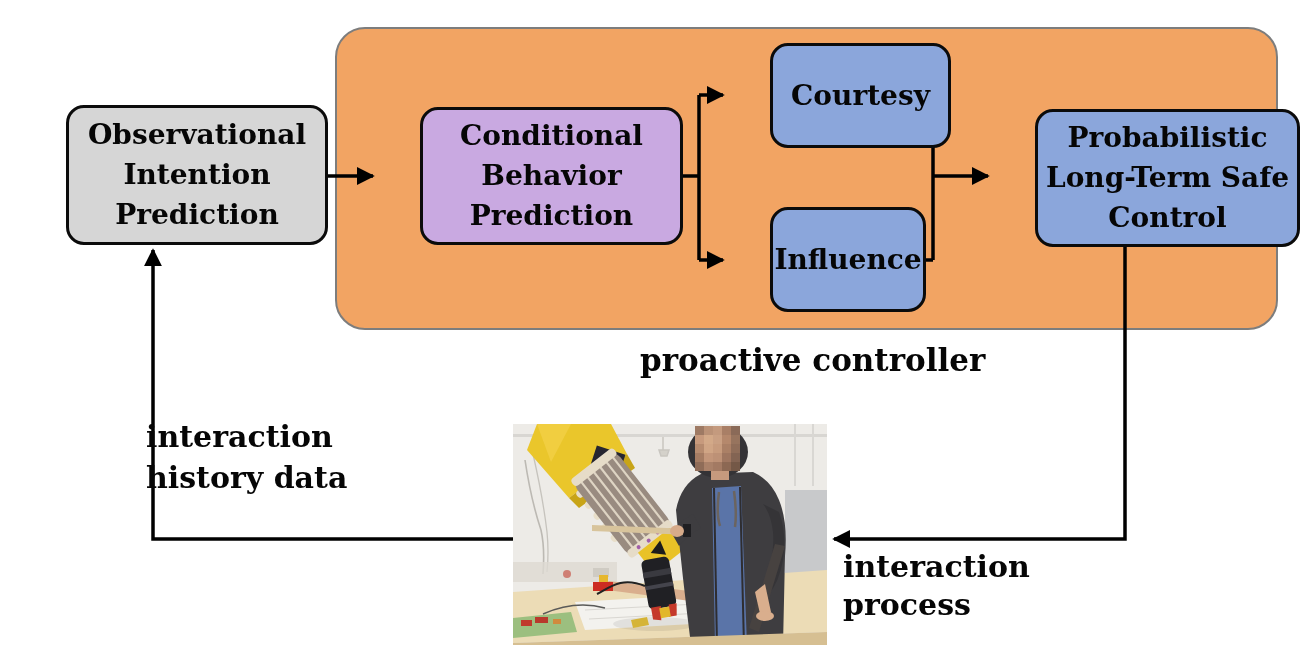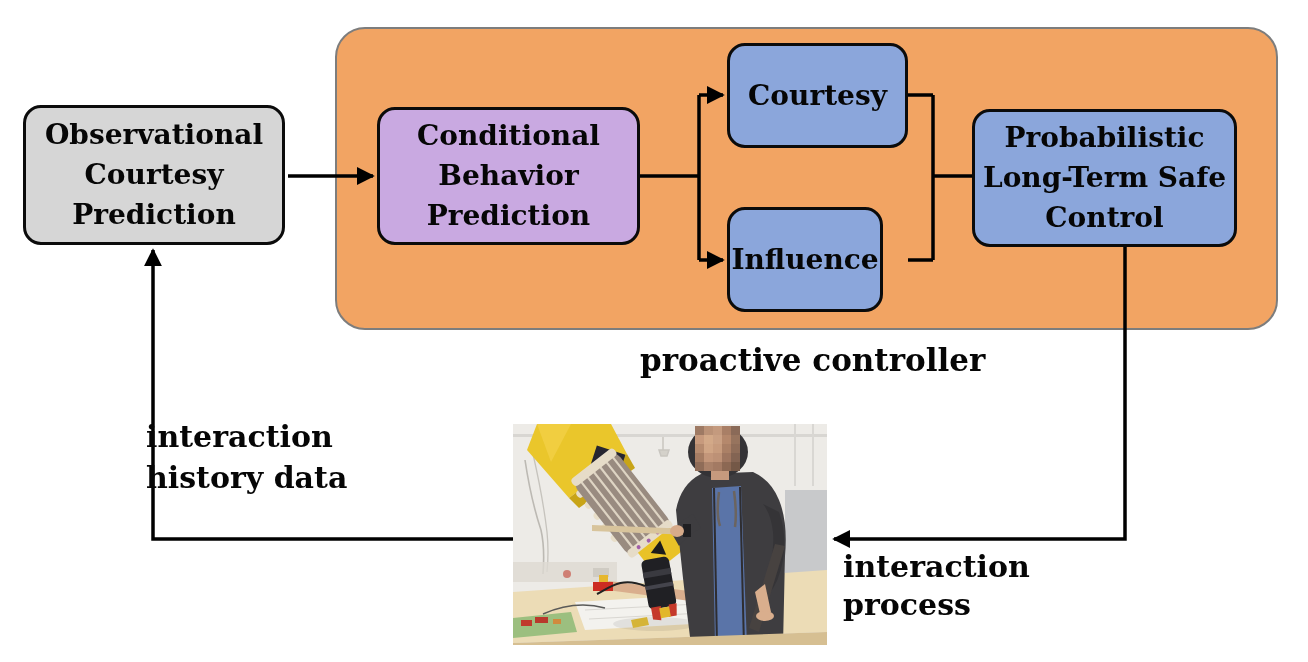--- a/index.html
+++ b/index.html
@@ -6,33 +6,33 @@
   .stage{
     position:relative;width:1308px;height:662px;overflow:hidden;
     font-family:"DejaVu Serif","Liberation Serif",serif;
     color:#060606;background:#ffffff;
   }
   .node{
     position:absolute;box-sizing:border-box;
     display:flex;align-items:center;justify-content:center;
     text-align:center;white-space:pre-line;
     font-weight:700;font-size:28px;line-height:1.42;
-    border:3px solid #0b0b0b;border-radius:18px;
+    border:3px solid #0b0b0b;border-radius:18px;margin-left:43px;
   }
   .container-box{
     position:absolute;box-sizing:border-box;
     left:335px;top:27px;width:943px;height:303px;
     background:var(--c-container,#F2A463);
     border:2.5px solid #7d7d7d;border-radius:30px;
   }
   .n-gray  {left:23px; top:105px;width:262px;height:140px;background:var(--c-node-gray,#D6D6D6);}
   .n-purple{left:377px;top:107px;width:263px;height:138px;background:var(--c-node-purple,#C9A9E1);}
   .n-blue-a{left:727px;top:43px; width:181px;height:105px;background:var(--c-node-blue,#8BA6DB);}
   .n-blue-b{left:727px;top:207px;width:156px;height:105px;background:var(--c-node-blue,#8BA6DB);}
-  .n-blue-c{left:972px;top:109px;width:265px;height:138px;background:var(--c-node-blue,#8BA6DB);}
+  .n-blue-c{left:992px;top:109px;width:265px;height:138px;background:var(--c-node-blue,#8BA6DB);}
   .lbl{
     position:absolute;font-weight:700;text-align:left;
     white-space:pre-line;
   }
   .lbl-proactive{left:640px;top:341px;width:352px;font-size:31px;line-height:1.25;}
   .lbl-history  {left:146px;top:417px;width:260px;font-size:30px;line-height:1.36;}
   .lbl-process  {left:843px;top:548px;width:300px;font-size:30px;line-height:1.25;}
   svg.wires{position:absolute;left:0;top:0;pointer-events:none;}
   .edge{stroke:var(--c-arrow,#000);stroke-width:3.5;fill:none;}
   #ah path{fill:var(--c-arrow,#000);}
@@ -60,21 +60,21 @@
     <path class="edge" d="M908 95 H933"></path>
     <path class="edge" d="M908 260 H933"></path>
     <path class="edge" d="M933 95 V260"></path>
     <path class="edge" d="M933 176 H988" marker-end="url(#ah)"></path>
     <path class="edge" d="M1125 247 V539 H834" marker-end="url(#ah)"></path>
     <path class="edge" d="M513 539 H153 V250" marker-end="url(#ah)"></path>
   </svg>
 
   <div class="node n-gray">
     <span>Observational
-Courtesy
+Intention
 Prediction</span>
   </div>
   <div class="node n-purple">
     <span>Conditional
 Behavior
 Prediction</span>
   </div>
   <div class="node n-blue-a">
     <span>Courtesy</span>
   </div>

